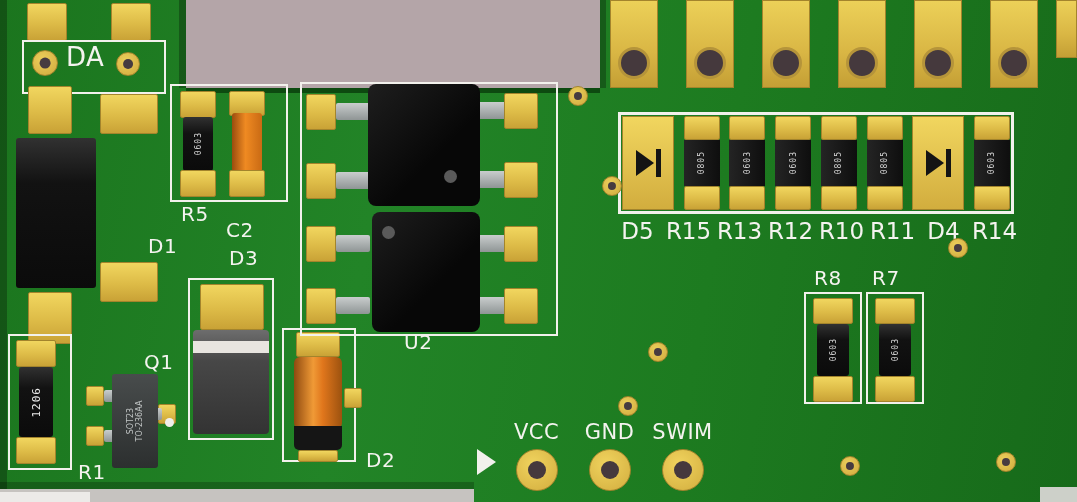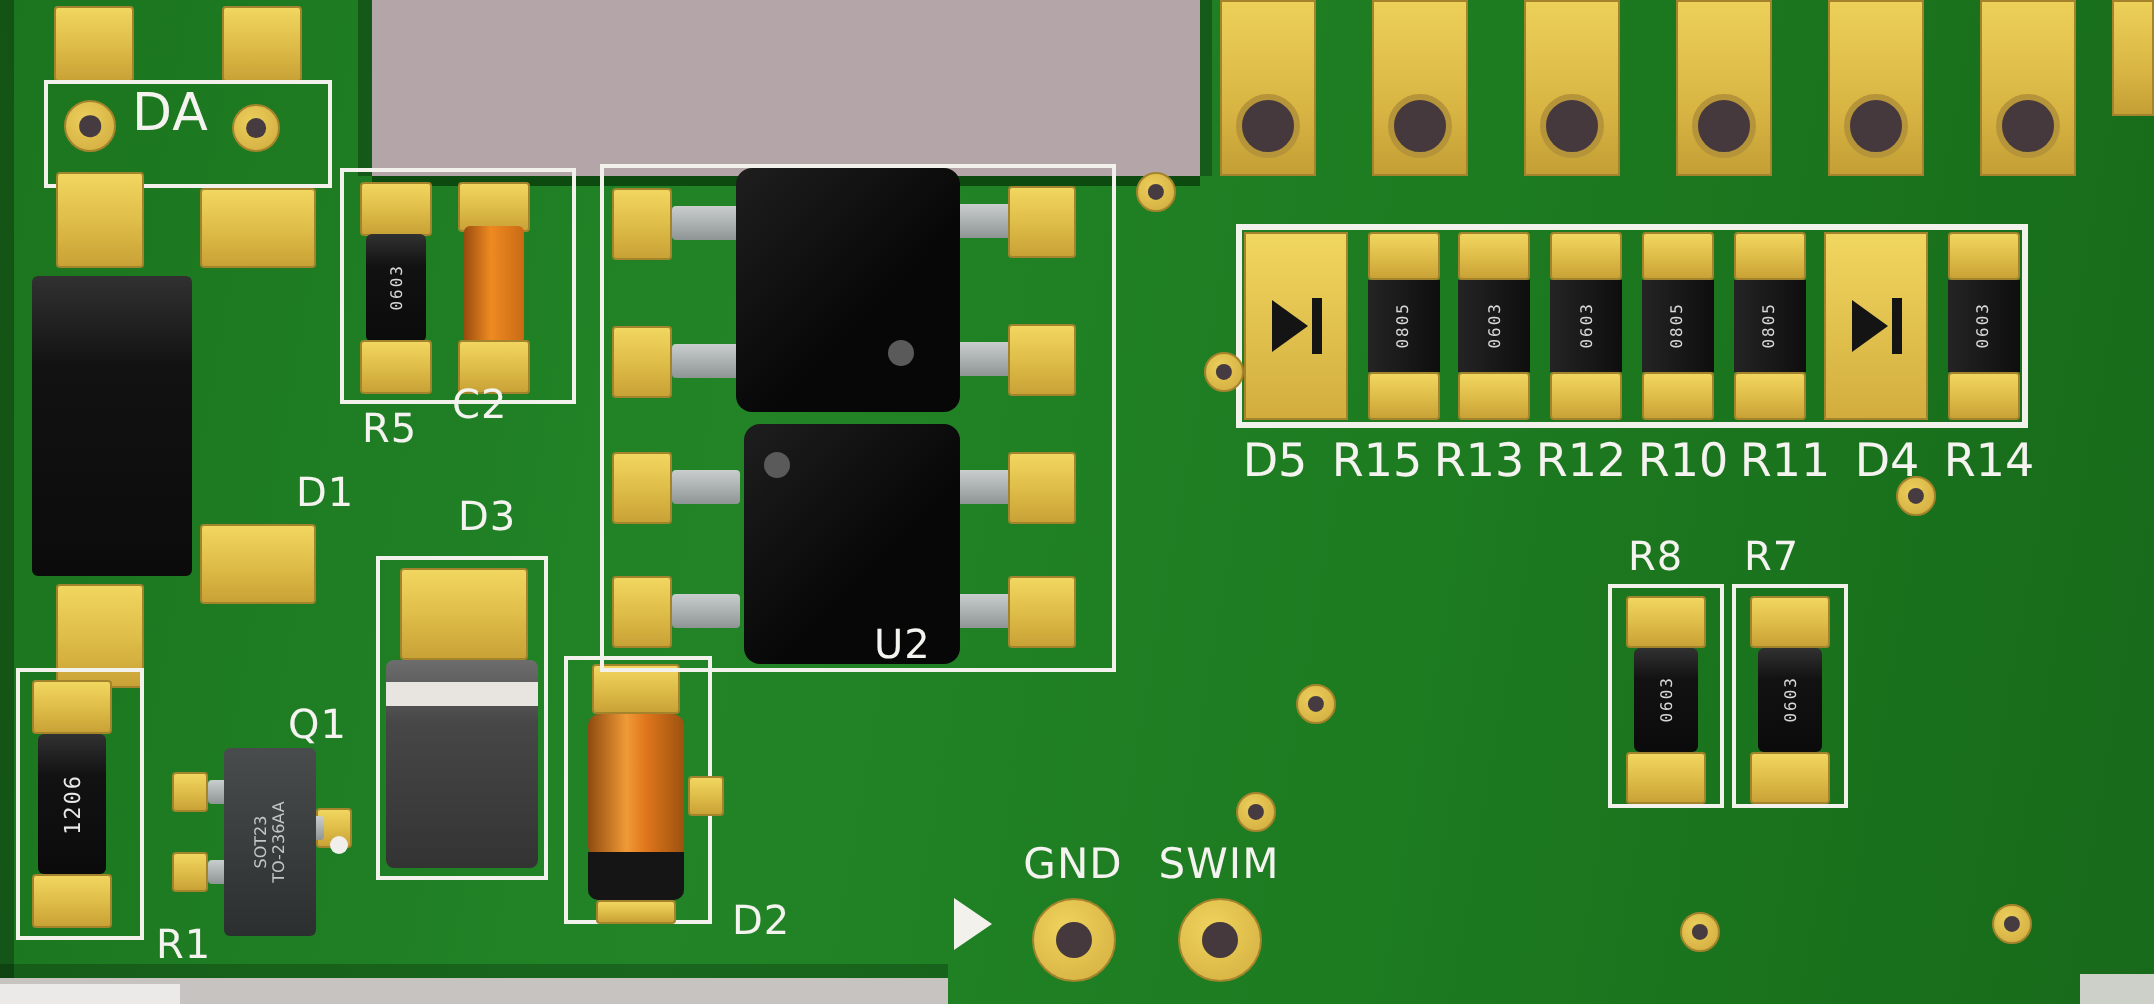--- a/index.html
+++ b/index.html
@@ -100,21 +100,21 @@
   <div class="silk" style="left:170px;top:84px;width:118px;height:118px;"></div>
   <div class="gold abs" style="left:180px;top:91px;width:36px;height:27px;"></div>
   <div class="body-black" style="left:183px;top:117px;width:30px;height:54px;display:flex;align-items:center;justify-content:center;">
     <span class="vtext">0603</span>
   </div>
   <div class="gold abs" style="left:180px;top:170px;width:36px;height:27px;"></div>
   <div class="gold abs" style="left:229px;top:91px;width:36px;height:25px;"></div>
   <div class="abs" style="left:232px;top:113px;width:30px;height:59px;border-radius:3px;background:linear-gradient(90deg,#9a4c0e,#ef8a22 45%,#c96a14);"></div>
   <div class="gold abs" style="left:229px;top:170px;width:36px;height:27px;"></div>
   <div class="ds" style="left:181px;top:202px;">R5</div>
-  <div class="ds" style="left:226px;top:190px;text-align:right;">C2</div>
+  <div class="ds" style="left:226px;top:218px;text-align:right;">C2</div>
 
   <div class="ds" style="left:210px;top:246px;margin-left:19px;">D3</div>
   <div class="silk" style="left:188px;top:278px;width:86px;height:162px;"></div>
   <div class="gold abs" style="left:200px;top:284px;width:64px;height:46px;"></div>
   <div class="abs" style="left:193px;top:330px;width:76px;height:104px;border-radius:4px;background:linear-gradient(180deg,#6d6d6d,#474747 30%,#333);"></div>
   <div class="wband" style="left:193px;top:341px;width:76px;height:12px;"></div>
 
   <div class="ds" style="left:144px;top:350px;">Q1</div>
   <div class="gold abs" style="left:86px;top:386px;width:18px;height:20px;"></div>
   <div class="gold abs" style="left:86px;top:426px;width:18px;height:20px;"></div>
@@ -165,24 +165,30 @@
   <div class="gold abs" style="left:504px;top:162px;width:34px;height:36px;"></div>
   <div class="gold abs" style="left:504px;top:226px;width:34px;height:36px;"></div>
   <div class="gold abs" style="left:504px;top:288px;width:34px;height:36px;"></div>
 
   <div class="u2b" style="left:368px;top:84px;width:112px;height:122px;">
     <div class="dot" style="left:76px;top:86px;width:13px;height:13px;"></div>
   </div>
   <div class="u2b" style="left:372px;top:212px;width:108px;height:120px;">
     <div class="dot" style="left:10px;top:14px;width:13px;height:13px;"></div>
   </div>
-  <div class="ds" style="left:404px;top:310px;margin-left:33px;">U2</div>
+  <div class="ds" style="left:404px;top:330px;">U2</div>
 
   <div class="tri-right" style="left:477px;top:449px;"></div>
   <div id="test-points">
+      <div class="tp">
+        <span class="tp-label">VCC</span>
+        <div class="tp-pad round">
+          <div class="tph"></div>
+        </div>
+      </div>
       <div class="tp">
         <span class="tp-label">GND</span>
         <div class="tp-pad round">
           <div class="tph"></div>
         </div>
       </div>
       <div class="tp">
         <span class="tp-label">SWIM</span>
         <div class="tp-pad round">
           <div class="tph"></div>

